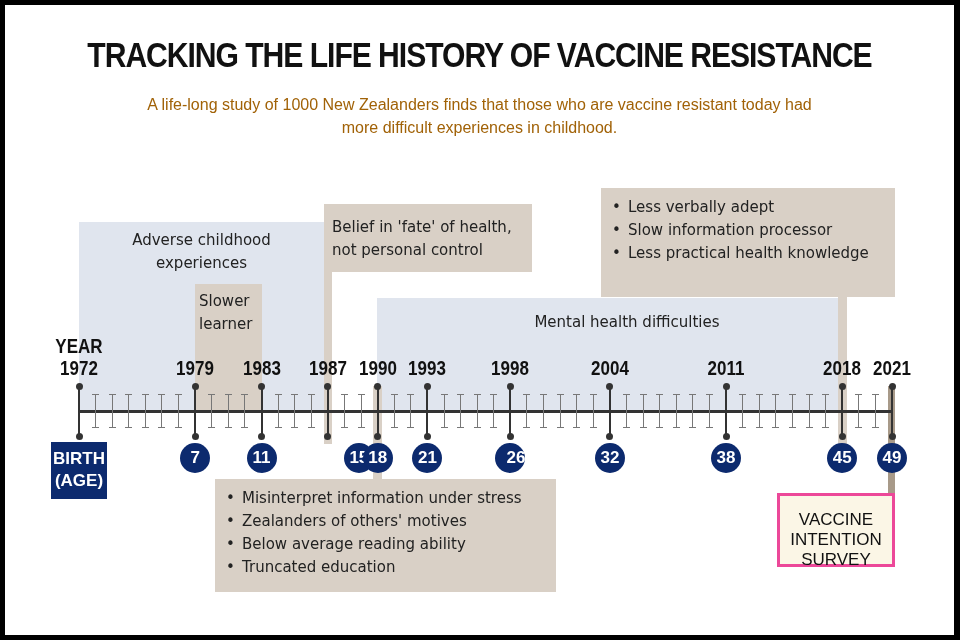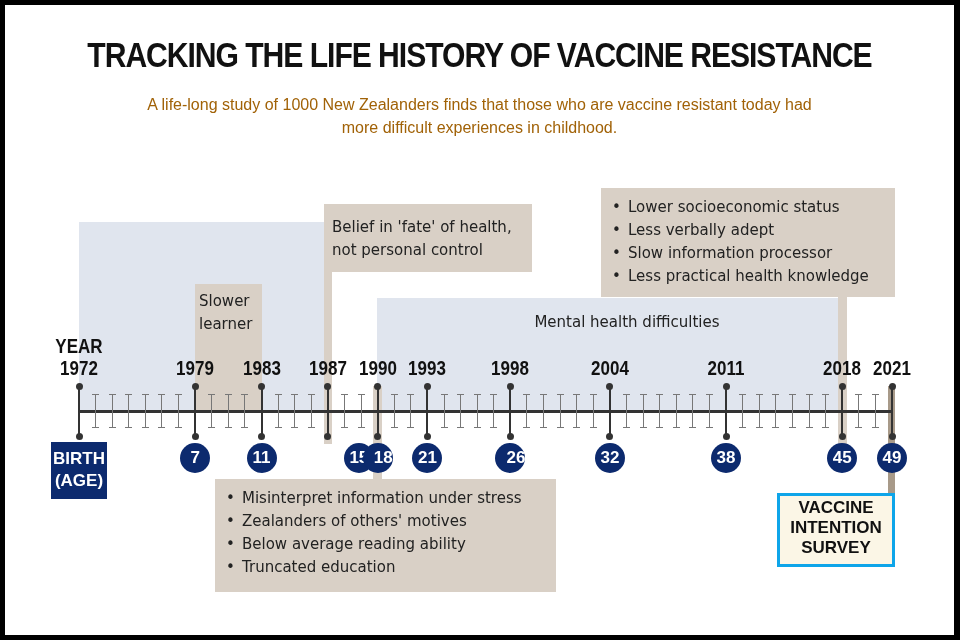--- a/index.html
+++ b/index.html
@@ -40,37 +40,41 @@
     font-family: "Liberation Sans", sans-serif; font-weight: bold; font-size: 17px;
     text-align: center; line-height: 30px; margin-left: -15px;
   }
   #birth {
     left: 46px; top: 437px; width: 56px; height: 57px; background: #0c2a6e; color: #fff;
     font-family: "Liberation Sans", sans-serif; font-weight: bold; font-size: 17px;
     text-align: center; line-height: 22px; padding-top: 6px;
   }
   #survey {
     left: 772px; top: 488px; width: 118px; height: 74px; background: #fbf6e6;
-    border: 3px solid #0ea5e9;
-    font-family: "Liberation Sans", sans-serif; font-weight: bold; font-size: 17px; color: #111;
-    text-align: center; line-height: 20px; padding-top: 2px;
+    border: 3px solid #ec4899;
+    font-family: "Liberation Sans", sans-serif; font-weight: normal; font-size: 17px; color: #111;
+    text-align: center; line-height: 20px; padding-top: 14px;
   }
 </style>
 </head>
 <body>
 
 <div id="frame">
 
   <div id="title" class="abs">TRACKING THE LIFE HISTORY OF VACCINE RESISTANCE</div>
   <div id="subtitle" class="abs">
     <div>A life-long study of 1000 New Zealanders finds that those who are vaccine resistant today had</div>
     <div>more difficult experiences in childhood.</div>
   </div>
 
   <div class="abs blue" style="left:74px; top:217px; width:245px; height:189px;"></div>
+  <div class="abs boxtext" style="left:74px; top:224px; width:245px; text-align:center;">
+    <div>Adverse childhood</div>
+    <div>experiences</div>
+  </div>
 
   <div class="abs tan" style="left:190px; top:279px; width:67px; height:127px;"></div>
   <div class="abs boxtext" style="left:194px; top:285px; width:64px;">
     <div>Slower</div>
     <div>learner</div>
   </div>
 
   <div class="abs tan" style="left:319px; top:199px; width:208px; height:68px;"></div>
   <div class="abs tan" style="left:319px; top:267px; width:8px; height:172px;"></div>
   <div class="abs boxtext" style="left:327px; top:211px; width:200px;">
@@ -78,21 +82,20 @@
     <div>not personal control</div>
   </div>
 
   <div class="abs blue" style="left:372px; top:293px; width:461px; height:113px;"></div>
   <div class="abs boxtext" style="left:372px; top:306px; width:500px; text-align:center;">Mental health difficulties</div>
 
   <div class="abs tan" style="left:596px; top:183px; width:294px; height:109px;"></div>
   <div class="abs tan" style="left:833px; top:292px; width:9px; height:147px;"></div>
   <div class="abs boxtext" style="left:607px; top:191px;">
     <ul>
-      <li>Lower socioeconomic status</li>
       <li>Less verbally adept</li>
       <li>Slow information processor</li>
       <li>Less practical health knowledge</li>
     </ul>
   </div>
 
   <div class="abs tan" style="left:368px; top:381px; width:9px; height:95px;"></div>
   <div class="abs tan" style="left:210px; top:474px; width:341px; height:113px;"></div>
   <div class="abs boxtext" style="left:221px; top:482px;">
     <ul>
@@ -164,21 +167,21 @@
       <div class="abs age" style="left: 256.51px; top: 438px;">11</div>
       <div class="abs stem" style="left: 321.878px; top: 381px; height: 50px;"></div>
       <div class="abs dot" style="left: 319.378px; top: 378px;"></div>
       <div class="abs dot" style="left: 319.378px; top: 428px;"></div>
       <div class="abs year" style="left: 322.878px; top: 352px;">1987</div>
       <div class="abs age" style="left: 322.878px; top: 438px; margin-left: 16px;">15</div>
       <div class="abs stem" style="left: 371.653px; top: 381px; height: 50px;"></div>
       <div class="abs dot" style="left: 369.153px; top: 378px;"></div>
       <div class="abs dot" style="left: 369.153px; top: 428px;"></div>
       <div class="abs year" style="left: 372.653px; top: 352px;">1990</div>
-      <div class="abs age" style="left: 372.653px; top: 438px; text-align: right;">18</div>
+      <div class="abs age" style="left: 372.653px; top: 438px;">18</div>
       <div class="abs stem" style="left: 421.429px; top: 381px; height: 50px;"></div>
       <div class="abs dot" style="left: 418.929px; top: 378px;"></div>
       <div class="abs dot" style="left: 418.929px; top: 428px;"></div>
       <div class="abs year" style="left: 422.429px; top: 352px;">1993</div>
       <div class="abs age" style="left: 422.429px; top: 438px;">21</div>
       <div class="abs stem" style="left: 504.388px; top: 381px; height: 50px;"></div>
       <div class="abs dot" style="left: 501.888px; top: 378px;"></div>
       <div class="abs dot" style="left: 501.888px; top: 428px;"></div>
       <div class="abs year" style="left: 505.388px; top: 352px;">1998</div>
       <div class="abs age" style="left: 505.388px; top: 438px; text-align: right;">26</div>

